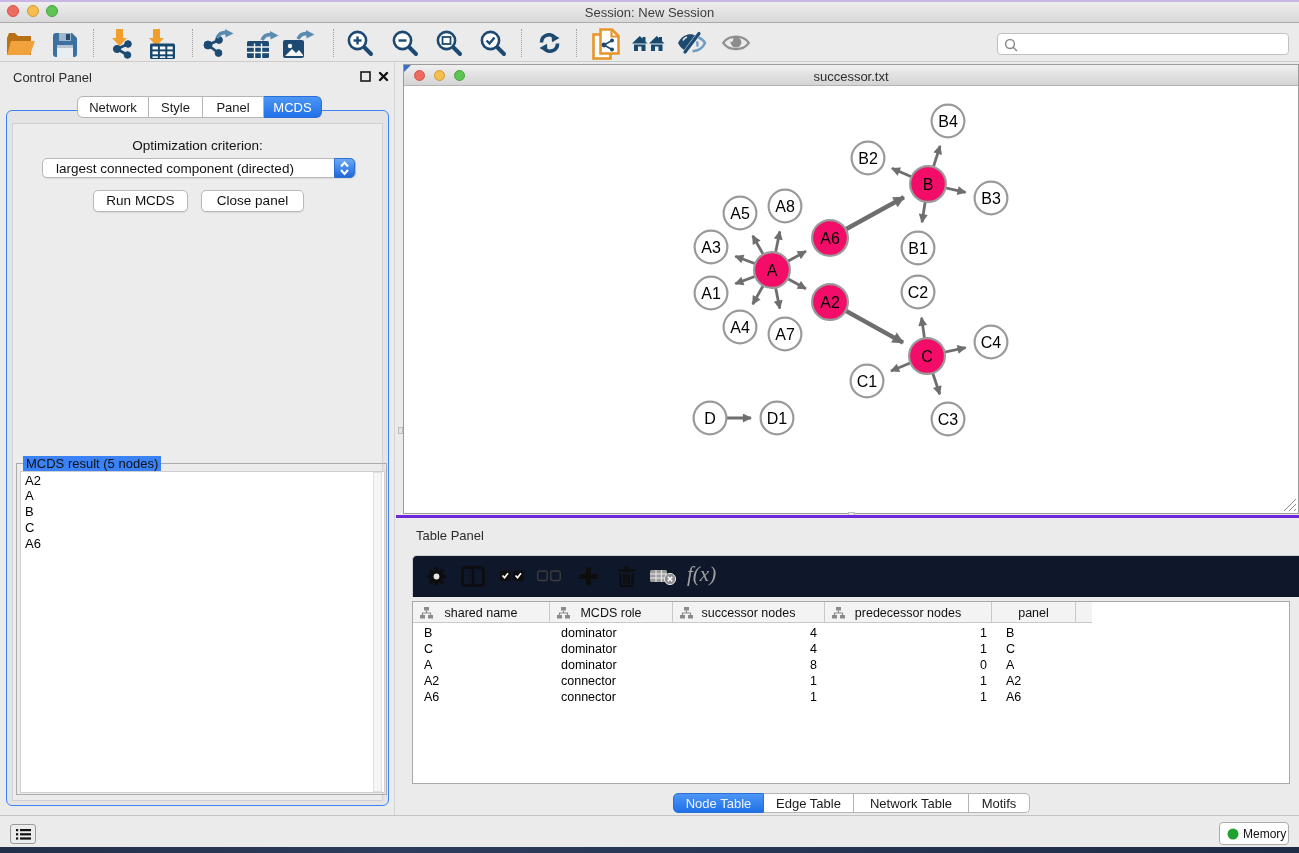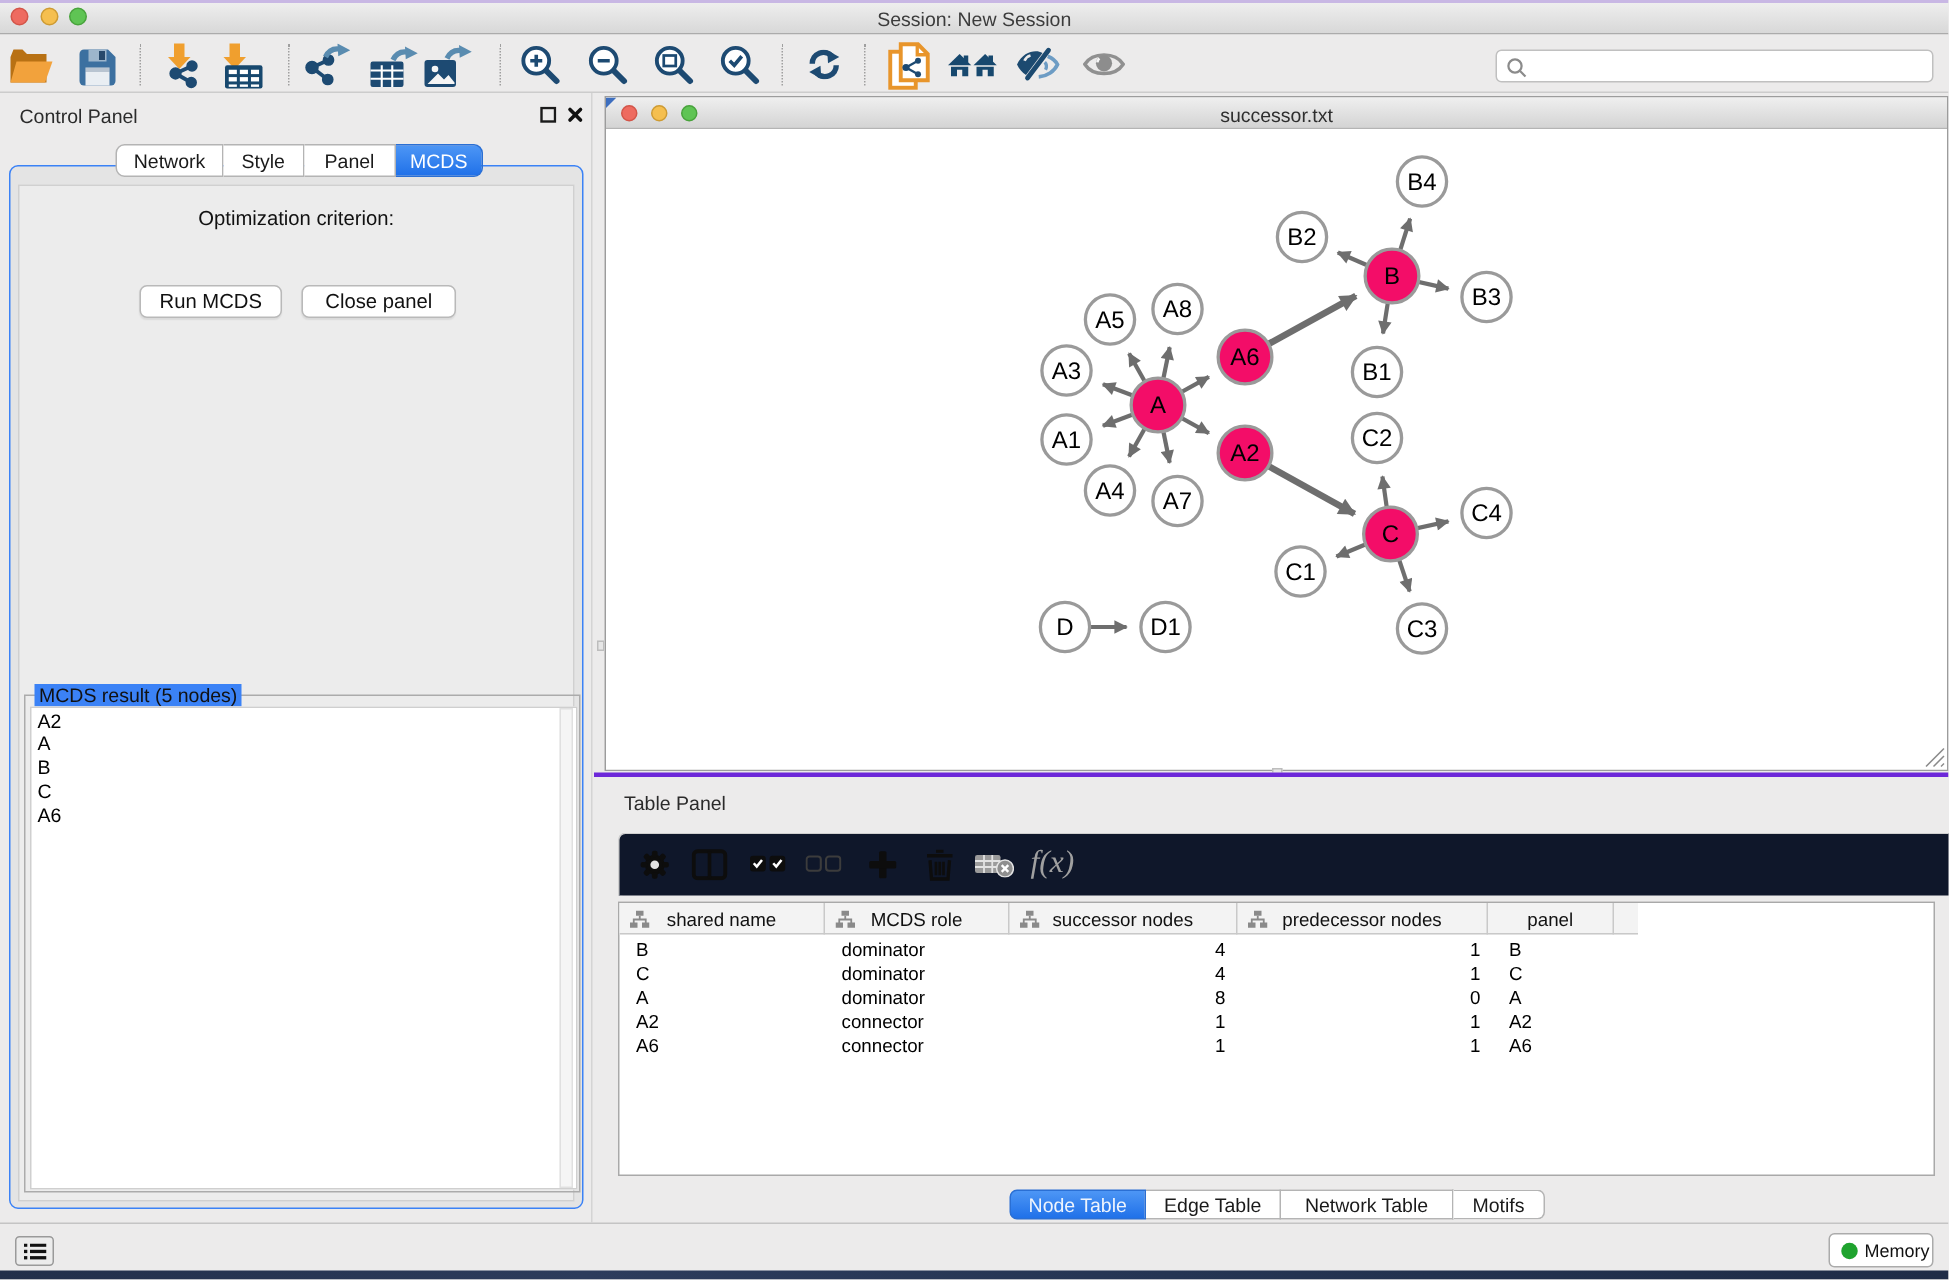--- a/index.html
+++ b/index.html
@@ -264,20 +264,28 @@
   </div>
   <div class="tabrow" style="left:77px;top:34px">
     <div class="tab first" style="width:72px">Network</div>
     <div class="tab" style="width:54px">Style</div>
     <div class="tab" style="width:61px">Panel</div>
     <div class="tab last sel" style="width:58px">MCDS</div>
   </div>
   <div id="cp-outer">
     <div id="cp-inner">
       <div id="optlabel">Optimization criterion:</div>
+      <div id="dropdown">largest connected component (directed)
+        <div id="spinner">
+          <svg width="19" height="19">
+            <path d="M6 7.5 L9.5 3.5 L13 7.5" fill="none" stroke="#fff" stroke-width="2"></path>
+            <path d="M6 11 L9.5 15 L13 11" fill="none" stroke="#fff" stroke-width="2"></path>
+          </svg>
+        </div>
+      </div>
       <div class="btn" style="left:80px;top:66px;width:95px">Run MCDS</div>
       <div class="btn" style="left:188px;top:66px;width:103px">Close panel</div>
       <div id="fieldset">
         <div id="fieldlegend">MCDS result (5 nodes)</div>
         <div id="listbox">
           <div style="padding-top:1px">A2</div>
             <div>A</div>
             <div>B</div>
             <div>C</div>
             <div>A6</div>

